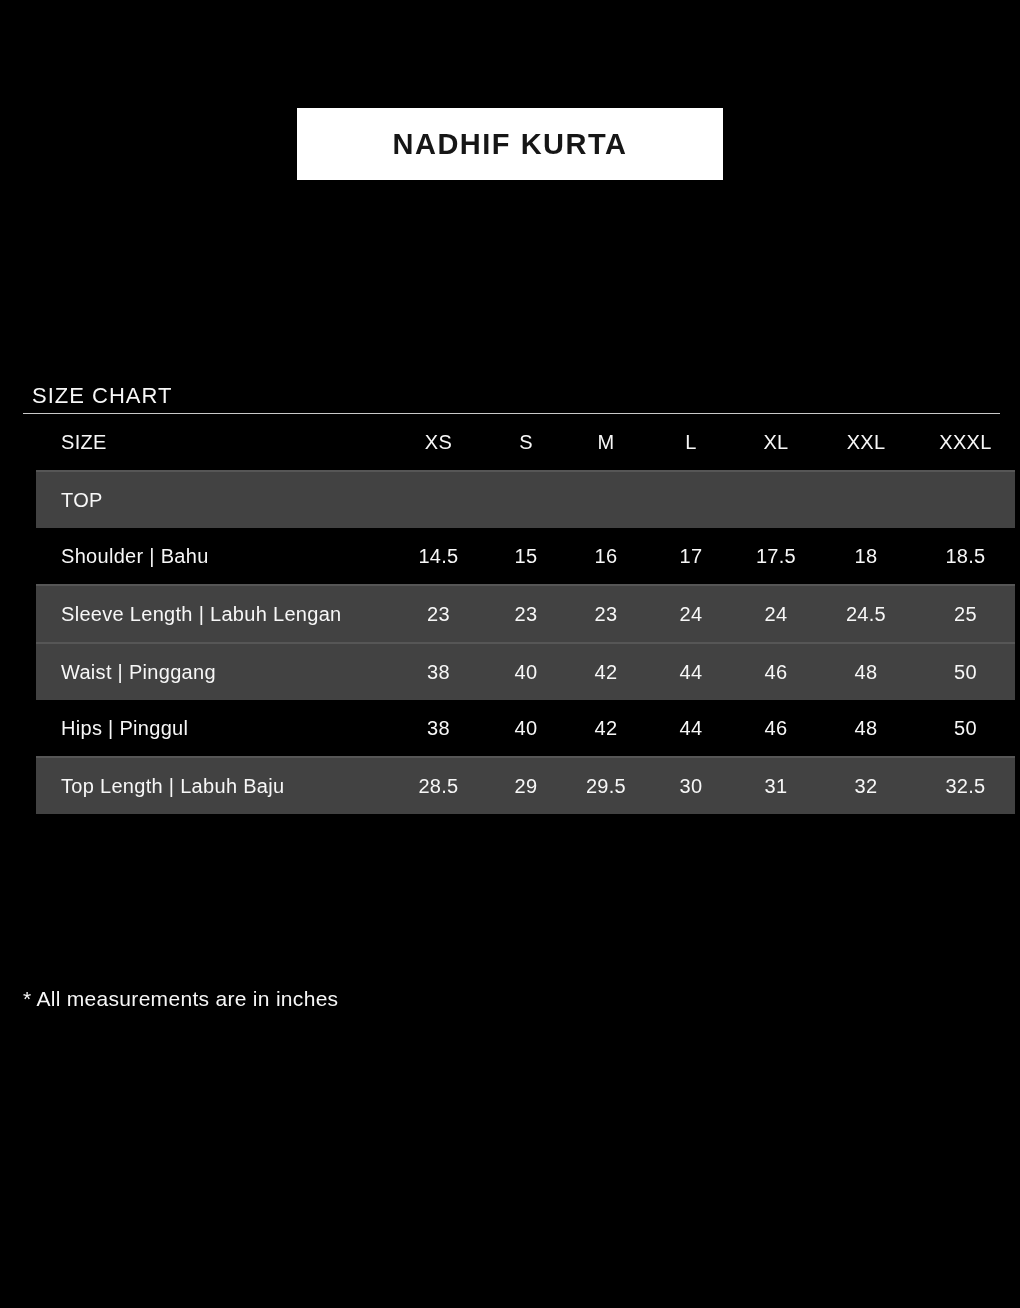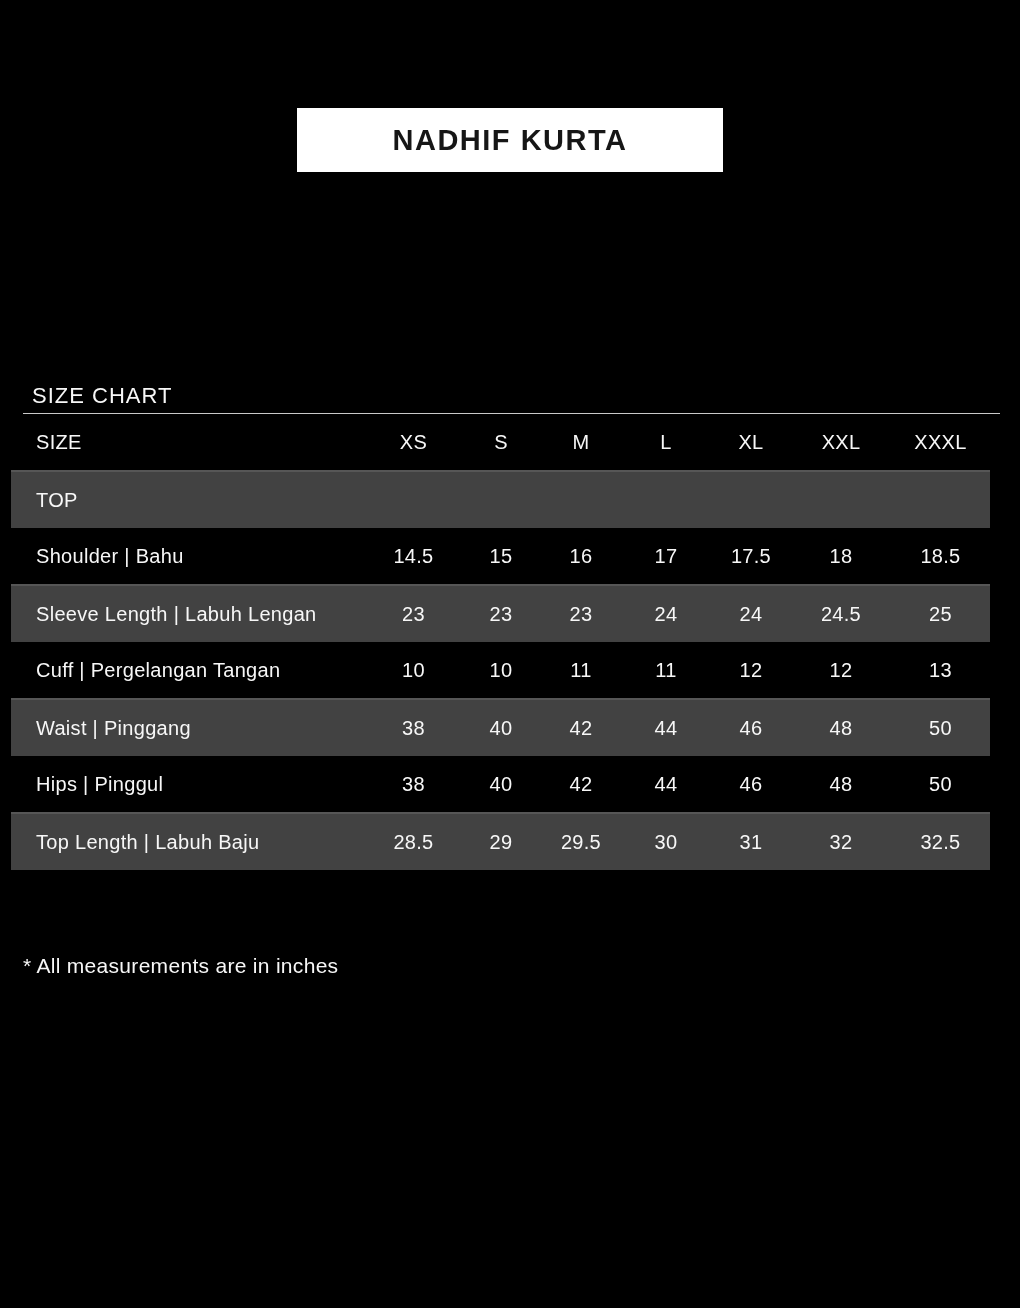--- a/index.html
+++ b/index.html
@@ -5,61 +5,61 @@
   html, body { margin:0; padding:0; background:#000; }
   body {
     position:relative;
     width:1020px; height:1308px;
     overflow:hidden;
     background: var(--background, #000000);
     font-family:"Liberation Sans", sans-serif;
   }
   .title-box {
     position:absolute; left:297px; top:108px;
-    width:426px; height:64px;
+    width:426px; height:72px;
     background: var(--title-box-bg, #ffffff);
     display:flex; align-items:center; justify-content:center;
   }
   .title-box span {
     font-size:29px; font-weight:700;
     color: var(--title-text, #161616);
     letter-spacing:1.5px;
   }
   .section-heading {
     position:absolute; left:32px; top:383px;
     font-size:22px; font-weight:400;
     color: var(--table-text, #f5f5f5);
     letter-spacing:1px;
   }
   .divider {
     position:absolute; left:23px; top:413px;
     width:977px; height:1px;
     background: var(--divider, #c9c9c9);
   }
   table.size-table {
-    position:absolute; left:11px; top:414px;
+    position:absolute; left:36px; top:414px;
     width:979px;
     border-collapse:collapse; table-layout:fixed;
   }
   .size-table th, .size-table td {
     height:56px; padding:0;
     font-size:20px; font-weight:400;
     color: var(--table-text, #f7f7f7);
     text-align:center; vertical-align:middle;
     letter-spacing:0.3px;
   }
   .size-table .label-col { text-align:left; padding-left:25px; }
   .size-table tr.row-gray td {
     background: var(--row-alt-bg, #424242);
     border-top:2px solid var(--row-alt-edge, #565656);
     margin-left:42px;
   }
   .size-table tr.row-black td { background:transparent;margin-top:40px; }
   .footnote {
-    position:absolute; left:23px; top:954px;
+    position:absolute; left:23px; top:987px;
     font-size:21px; font-weight:400;
     color: var(--table-text, #fafafa);
     letter-spacing:0.3px;
   }
 </style>
 </head>
 <body>
 
 <div class="title-box">
   <span>NADHIF KURTA</span>
@@ -108,30 +108,20 @@
       <tr class="row-gray">
         <td class="label-col">Sleeve Length | Labuh Lengan</td>
         <td>23</td>
         <td>23</td>
         <td>23</td>
         <td>24</td>
         <td>24</td>
         <td>24.5</td>
         <td>25</td>
       </tr>
-      <tr class="row-black">
-        <td class="label-col">Cuff | Pergelangan Tangan</td>
-        <td>10</td>
-        <td>10</td>
-        <td>11</td>
-        <td>11</td>
-        <td>12</td>
-        <td>12</td>
-        <td>13</td>
-      </tr>
       <tr class="row-gray">
         <td class="label-col">Waist | Pinggang</td>
         <td>38</td>
         <td>40</td>
         <td>42</td>
         <td>44</td>
         <td>46</td>
         <td>48</td>
         <td>50</td>
       </tr>

